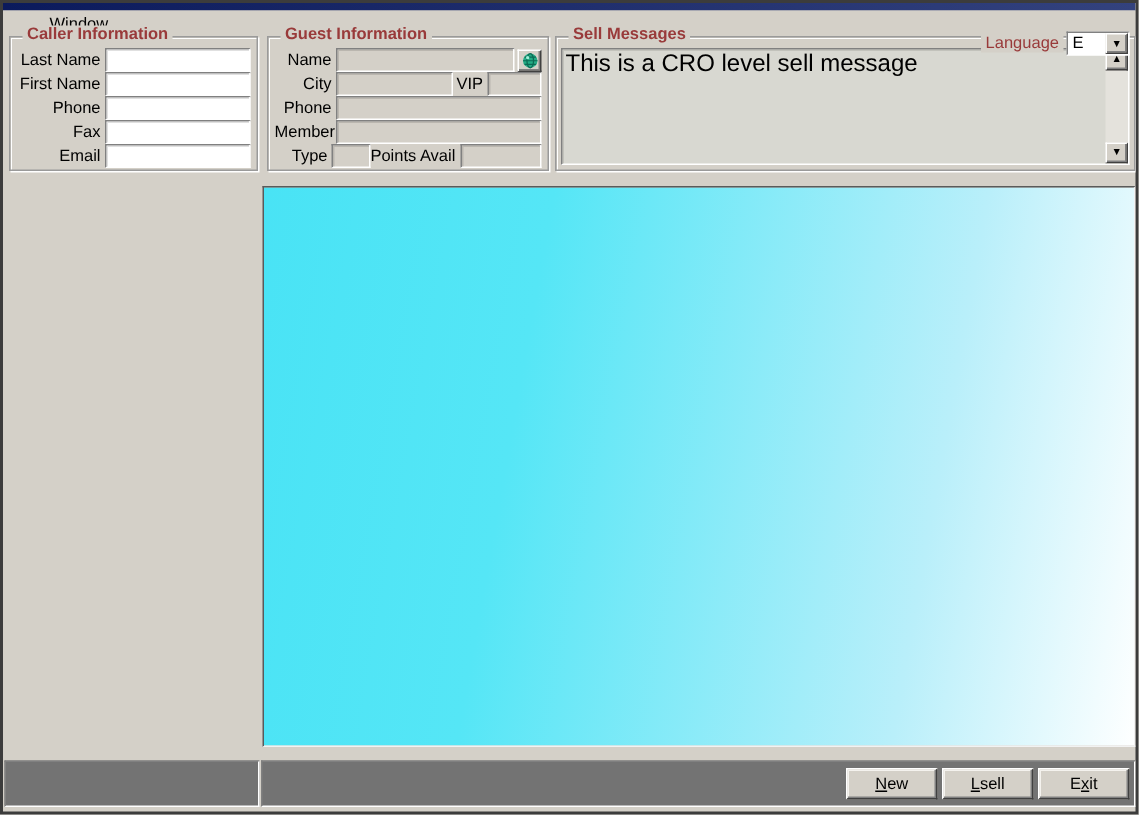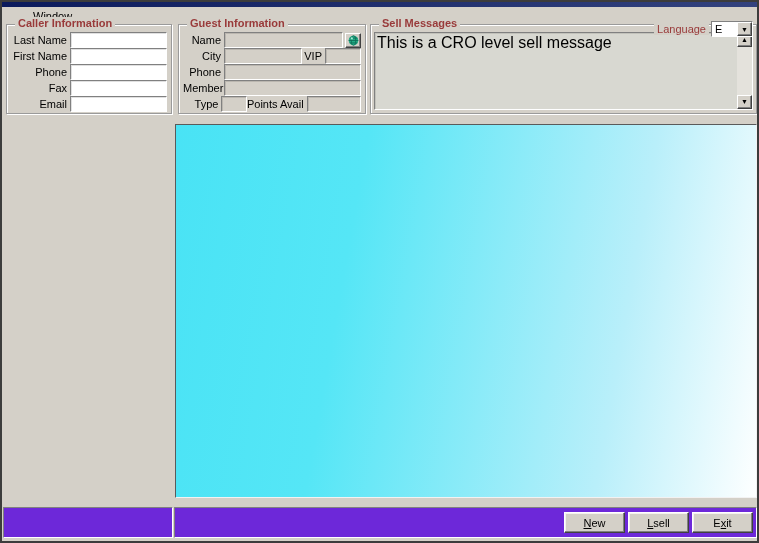--- a/index.html
+++ b/index.html
@@ -52,21 +52,21 @@
     border-color:#808080 #ffffff #ffffff #808080;background:#ffffff;}
   .combo-text{flex:1;font-size:11px;padding:1px 0 0 3px;color:#000;}
   .combo-btn{width:15px;height:14px;background:#d4d0c8;border:1px solid;
     border-color:#ffffff #404040 #404040 #ffffff;box-shadow:inset -1px -1px 0 #808080;
     font-size:7px;display:flex;align-items:center;justify-content:center;color:#000;padding:0;}
 
   .canvas{position:absolute;left:173px;top:122px;width:582px;height:374px;
     border:1px solid;border-color:#5a5a5a #f2f2f2 #f2f2f2 #5a5a5a;
     background:linear-gradient(100deg,#49e3f5 0%,#55e6f6 30%,#b9effa 75%,#feffff 100%);}
 
-  .panel{position:absolute;top:505px;height:31px;background:#6d28d9;
+  .panel{position:absolute;top:505px;height:31px;background:#737373;
     border:1px solid;border-color:#808080 #ffffff #ffffff #808080;}
   .panel.left{left:1px;width:170px;}
   .panel.right{left:172px;width:583px;display:flex;align-items:center;
     justify-content:flex-end;gap:3px;padding-right:3px;}
   .btn{width:61px;height:21px;background:#d4d0c8;border:1px solid;
     border-color:#ffffff #404040 #404040 #ffffff;
     box-shadow:inset -1px -1px 0 #808080,inset 1px 1px 0 #f4f2ee;
     font-size:11px;color:#000;display:flex;align-items:center;justify-content:center;
     cursor:default;}
 </style>

